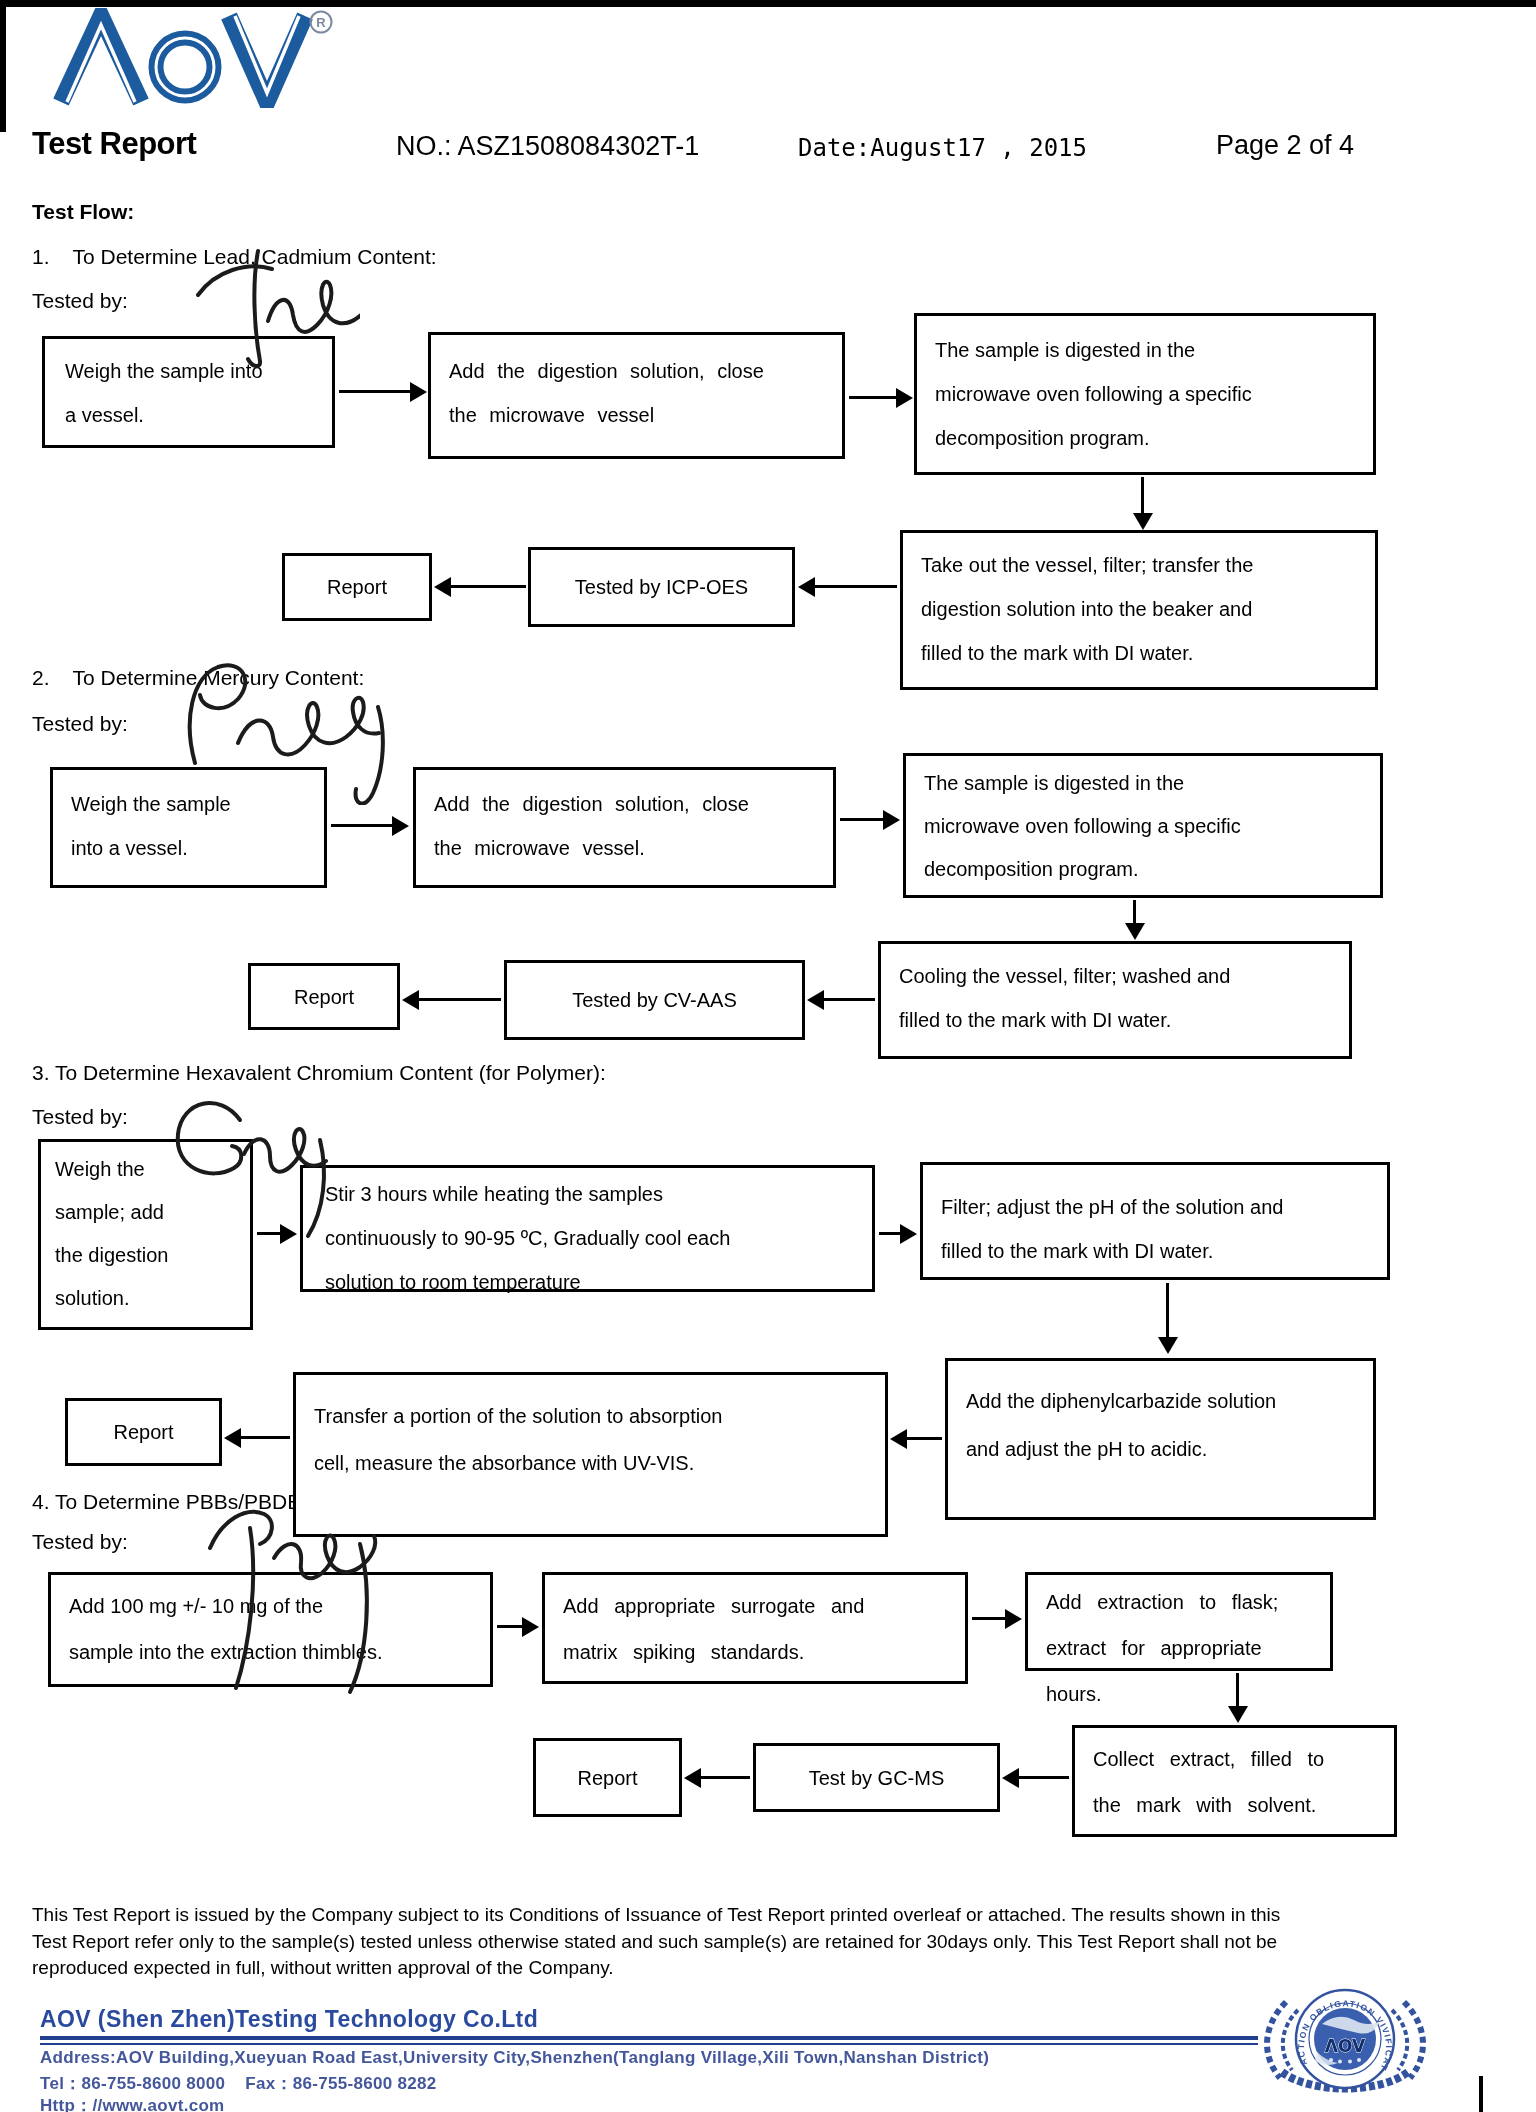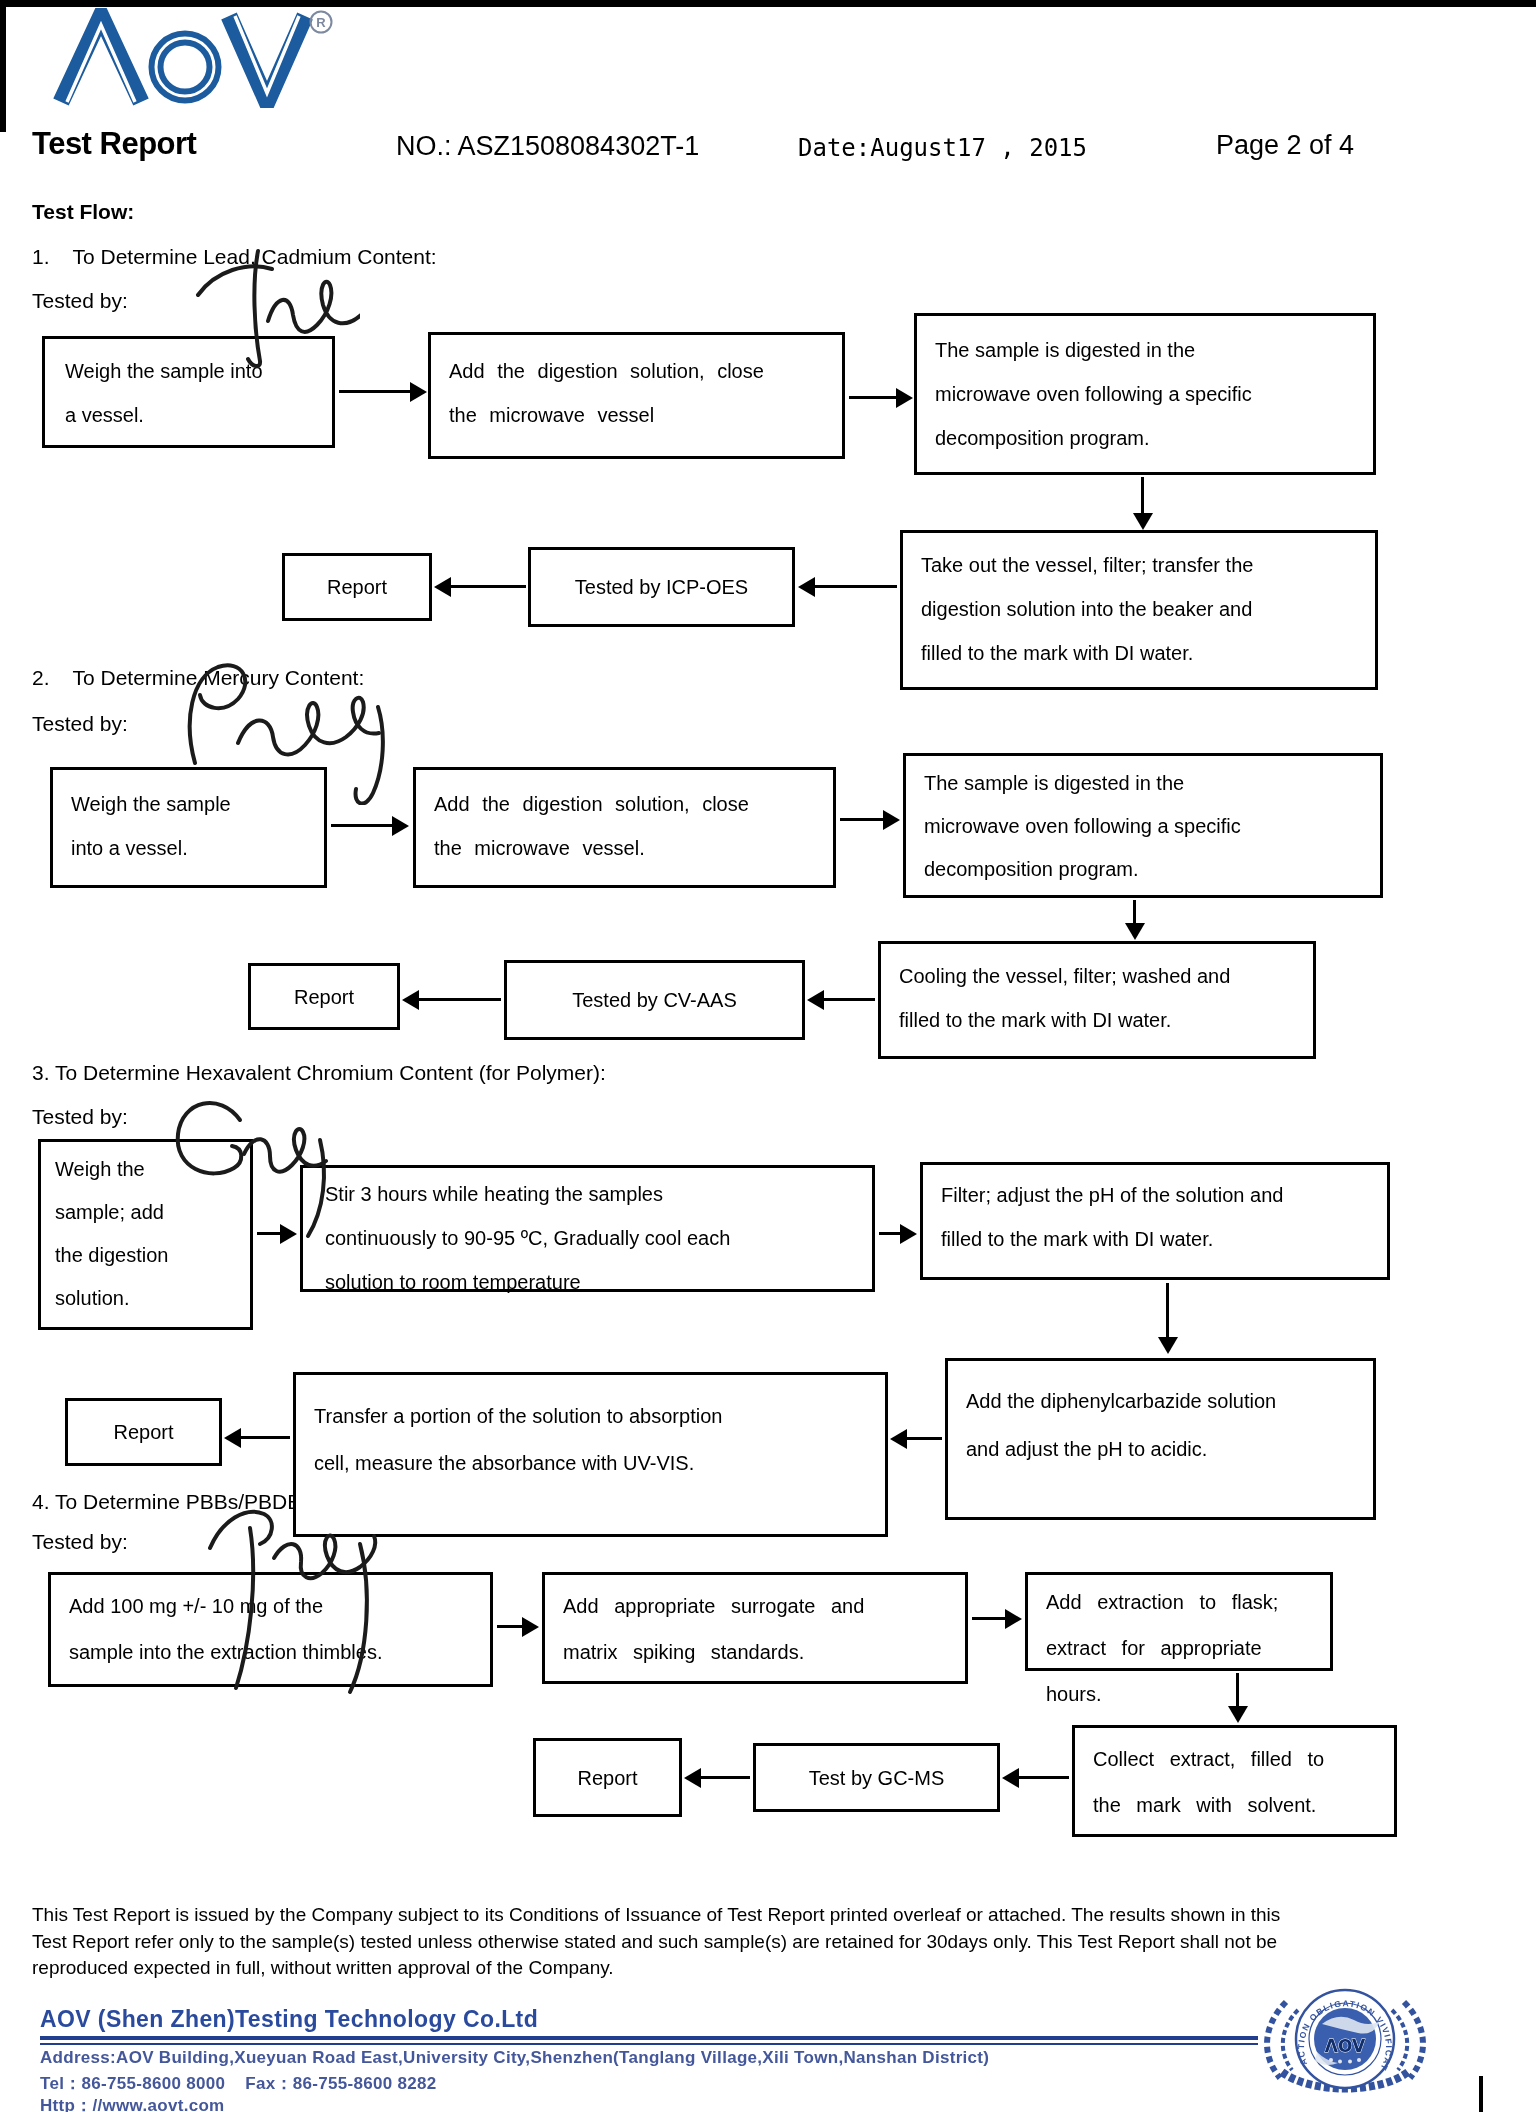--- a/index.html
+++ b/index.html
@@ -111,21 +111,21 @@
   <div class="box" style="left:50px;top:767px;width:277px;height:121px;padding-top:12px;">Weigh the sample
 into a vessel.</div>
   <div class="arrow arrow-r" style="left:331px;top:824px;width:62px;"></div>
   <div class="box wj" style="left:413px;top:767px;width:423px;height:121px;padding-top:12px;">Add the digestion solution, close
 the microwave vessel.</div>
   <div class="arrow arrow-r" style="left:840px;top:818px;width:44px;"></div>
   <div class="box" style="left:903px;top:753px;width:480px;height:145px;padding-top:6px;line-height:2.15;">The sample is digested in the
 microwave oven following a specific
 decomposition program.</div>
   <div class="arrow arrow-d" style="left:1133px;top:900px;height:24px;"></div>
-  <div class="box" style="left:878px;top:941px;width:438px;height:118px;">Cooling the vessel, filter; washed and
+  <div class="box" style="left:878px;top:941px;width:474px;height:118px;">Cooling the vessel, filter; washed and
 filled to the mark with DI water.</div>
   <div class="arrow arrow-l" style="left:823px;top:998px;width:52px;"></div>
   <div class="box center" style="left:504px;top:960px;width:301px;height:80px;">Tested by CV-AAS</div>
   <div class="arrow arrow-l" style="left:418px;top:998px;width:83px;"></div>
   <div class="box center" style="left:248px;top:963px;width:152px;height:67px;">Report</div>
 
   <div class="sec-heading" style="top:1061px;">3. To Determine Hexavalent Chromium Content (for Polymer):</div>
   <div class="tested" style="top:1105px;">Tested by:</div>
   <svg class="sig" style="left:148px;top:1078px;" width="215" height="165" viewBox="0 0 215 165">
     <path d="M92,42 C72,14 34,22 30,56 C26,90 62,104 86,90 C96,84 96,70 84,68"></path>
@@ -135,21 +135,21 @@
 
   <div class="box" style="left:38px;top:1139px;width:215px;height:191px;padding:6px 14px;line-height:2.15;">Weigh the
 sample; add
 the digestion
 solution.</div>
   <div class="arrow arrow-r" style="left:257px;top:1232px;width:24px;"></div>
   <div class="box" style="left:300px;top:1165px;width:575px;height:127px;padding:4px 22px;line-height:2.2;">Stir 3 hours while heating the samples
 continuously to 90-95 ºC, Gradually cool each
 solution to room temperature</div>
   <div class="arrow arrow-r" style="left:879px;top:1232px;width:22px;"></div>
-  <div class="box" style="left:920px;top:1162px;width:470px;height:118px;padding-top:8px;">Filter; adjust the pH of the solution and
+  <div class="box" style="left:920px;top:1162px;width:470px;height:118px;padding-top:20px;">Filter; adjust the pH of the solution and
 filled to the mark with DI water.</div>
   <div class="arrow arrow-d" style="left:1166px;top:1283px;height:55px;"></div>
   <div class="box" style="left:945px;top:1358px;width:431px;height:162px;padding-top:16px;line-height:2.4;">Add the diphenylcarbazide solution
 and adjust the pH to acidic.</div>
   <div class="arrow arrow-l" style="left:906px;top:1437px;width:36px;"></div>
   <div class="box" style="left:293px;top:1372px;width:595px;height:165px;padding-top:18px;line-height:2.35;">Transfer a portion of the solution to absorption
 cell, measure the absorbance with UV-VIS.</div>
   <div class="arrow arrow-l" style="left:240px;top:1436px;width:50px;"></div>
   <div class="box center" style="left:65px;top:1398px;width:157px;height:68px;">Report</div>
 

